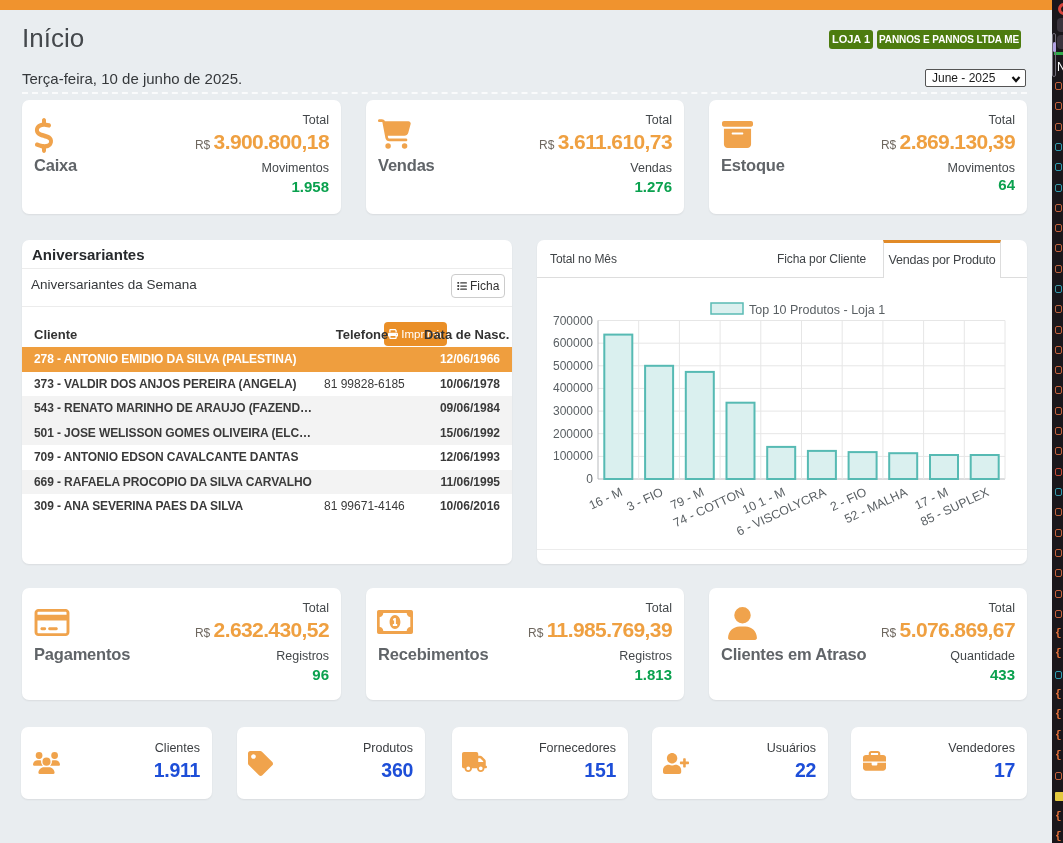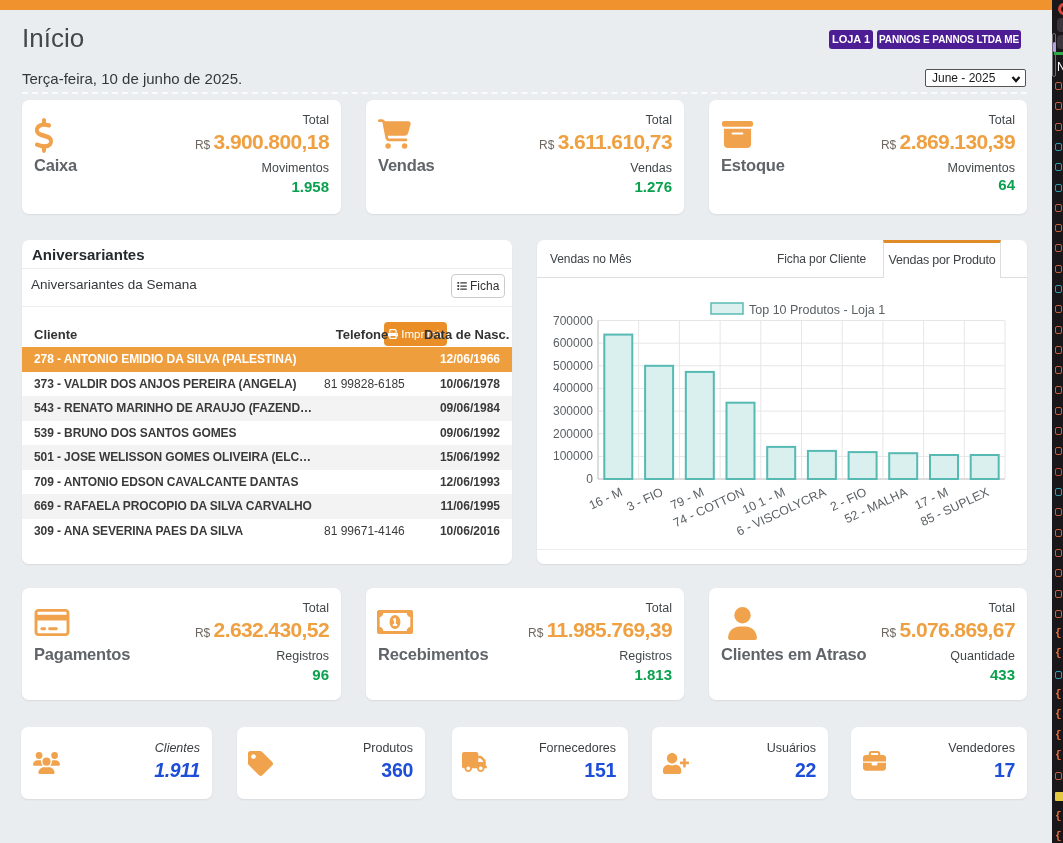--- a/index.html
+++ b/index.html
@@ -2,21 +2,21 @@
 <html><head>
 <meta charset="utf-8">
 <style>
 * { margin:0; padding:0; box-sizing:border-box; }
 html,body { width:1063px; height:843px; overflow:hidden; }
 body { font-family:"Liberation Sans", sans-serif; background:#e9edf0; position:relative; }
 .abs { position:absolute; }
 .topbar { left:0; top:0; width:1052px; height:10px; background:#f0932e; }
 .h1 { left:22px; top:23px; font-size:26px; color:#44484c; }
 .date { left:22px; top:70px; font-size:15px; color:#35383b; }
-.btn-o { background:#4c1d95; color:#fff; font-weight:bold; font-size:11px; border-radius:3px; text-align:center; line-height:19px; height:19px; white-space:nowrap; }
+.btn-o { background:#4d7c0f; color:#fff; font-weight:bold; font-size:11px; border-radius:3px; text-align:center; line-height:19px; height:19px; white-space:nowrap; }
 .mes-label { font-size:13.5px; color:#35383b;margin-left:46px; }
 .sel { background:#fff; border:1px solid #545454; border-radius:2px; height:18px; font-size:12px; color:#1a1a1a; line-height:16px; padding-left:6px; }
 .dash { left:22px; top:92px; width:1005px; border-top:2px dashed #fafbfc; }
 .card { position:absolute; background:#fff; border-radius:7px; box-shadow:0 1px 2px rgba(0,0,0,0.07); }
 .card .title { position:absolute; left:12px; top:56px; font-size:16.5px; font-weight:bold; color:#606468; letter-spacing:-0.2px; }
 .rr { position:absolute; right:12px; text-align:right; }
 .lbl { font-size:12.5px; color:#43474a; }
 .val { font-size:21px; font-weight:bold; color:#efa041; white-space:nowrap; letter-spacing:-0.6px; }
 .val .rs { font-size:12px; font-weight:normal; color:#6e675f; letter-spacing:0; }
 .grn { font-size:15px; font-weight:bold; color:#0aa14e; }
@@ -114,25 +114,20 @@
       <tr>
             <td class="r-name">373 - VALDIR DOS ANJOS PEREIRA (ANGELA)</td>
             <td class="r-tel">81 99828-6185</td>
             <td class="r-date">10/06/1978</td>
           </tr>
       <tr class="stripe">
             <td class="r-name">543 - RENATO MARINHO DE ARAUJO (FAZEND…</td>
             <td class="r-tel"></td>
             <td class="r-date">09/06/1984</td>
           </tr>
-      <tr>
-            <td class="r-name">539 - BRUNO DOS SANTOS GOMES</td>
-            <td class="r-tel"></td>
-            <td class="r-date">09/06/1992</td>
-          </tr>
       <tr class="stripe">
             <td class="r-name">501 - JOSE WELISSON GOMES OLIVEIRA (ELC…</td>
             <td class="r-tel"></td>
             <td class="r-date">15/06/1992</td>
           </tr>
       <tr>
             <td class="r-name">709 - ANTONIO EDSON CAVALCANTE DANTAS</td>
             <td class="r-tel"></td>
             <td class="r-date">12/06/1993</td>
           </tr>
@@ -147,21 +142,21 @@
             <td class="r-date">10/06/2016</td>
           </tr>
     </tbody>
       </table>
   </div>
 </div>
 
 <div class="panel" style="left:537px; top:240px; width:490px; height:324px;">
   <div style="position:absolute; left:0; top:37px; width:346px; border-bottom:1px solid #ddd;"></div>
   <div style="position:absolute; left:464px; top:37px; width:26px; border-bottom:1px solid #ddd;"></div>
-  <div class="tab" style="left:13px;">Vendas no Mês</div>
+  <div class="tab" style="left:13px;">Total no Mês</div>
   <div class="tab" style="left:240px;">Ficha por Cliente</div>
   <div style="position:absolute; left:346px; top:0; width:118px; height:38px; border-top:3px solid #e18a28; border-left:1px solid #ddd; border-right:1px solid #ddd; font-size:12.5px; letter-spacing:-0.2px; color:#3f4346; text-align:center; line-height:34px; white-space:nowrap;">Vendas por Produto</div>
   <svg width="490" height="324" viewBox="0 0 490 324" style="position:absolute;left:0;top:0;">
 <rect x="174" y="63" width="32" height="11" fill="#dbf0ef" stroke="#5abbb4" stroke-width="1.5"></rect>
 <text x="212" y="73.5" font-size="12.5" fill="#595f63" font-family="Liberation Sans, sans-serif">Top 10 Produtos - Loja 1</text>
 <line x1="61.0" y1="239.0" x2="468.0" y2="239.0" stroke="#b7babd" stroke-width="1"></line>
 <text x="56.0" y="243.0" font-size="12" fill="#595f63" text-anchor="end" font-family="Liberation Sans, sans-serif">0</text>
 <line x1="61.0" y1="216.4" x2="468.0" y2="216.4" stroke="#e6e6e6" stroke-width="1"></line>
 <text x="56.0" y="220.4" font-size="12" fill="#595f63" text-anchor="end" font-family="Liberation Sans, sans-serif">100000</text>
 <line x1="61.0" y1="193.7" x2="468.0" y2="193.7" stroke="#e6e6e6" stroke-width="1"></line>
@@ -235,21 +230,21 @@
   <svg style="position:absolute; left:19px; top:19px;" width="29" height="33" viewBox="0 0 448 512">
       <path fill="#f0a34c" d="M224 256A128 128 0 1 0 224 0a128 128 0 1 0 0 256zm-45.7 48C79.8 304 0 383.8 0 482.3C0 498.7 13.3 512 29.7 512H418.3c16.4 0 29.7-13.3 29.7-29.7C448 383.8 368.2 304 269.7 304H178.3z"></path>
     </svg>
   <div class="title" style="top:57px;">Clientes em Atraso</div>
   <div class="rr lbl" style="top:13px;">Total</div>
   <div class="rr val" style="top:30px;"><span class="rs">R$ </span>5.076.869,67</div>
   <div class="rr lbl" style="top:61px;">Quantidade</div>
   <div class="rr grn" style="top:78px;">433</div>
 </div>
 
-<div class="card mini" style="left:21px; top:727px; width:191px; height:72px;font-style:italic;">
+<div class="card mini" style="left:21px; top:727px; width:191px; height:72px;">
   <svg style="position:absolute; left:12px; top:25px;" width="27" height="22" viewBox="0 0 640 512" preserveAspectRatio="none">
       <path fill="#f0a34c" d="M144 0a80 80 0 1 1 0 160A80 80 0 1 1 144 0zM512 0a80 80 0 1 1 0 160A80 80 0 1 1 512 0zM0 298.7C0 239.8 47.8 192 106.7 192h42.7c15.9 0 31 3.5 44.6 9.7c-1.3 7.2-1.9 14.7-1.9 22.3c0 38.2 16.8 72.5 43.3 96c-.2 0-.4 0-.7 0H21.3C9.6 320 0 310.4 0 298.7zM405.3 320c-.2 0-.4 0-.7 0c26.6-23.5 43.3-57.8 43.3-96c0-7.6-.7-15-1.9-22.3c13.6-6.3 28.7-9.7 44.6-9.7h42.7C592.2 192 640 239.8 640 298.7c0 11.8-9.6 21.3-21.3 21.3H405.3zM224 224a96 96 0 1 1 192 0 96 96 0 1 1 -192 0zM128 485.3C128 411.7 187.7 352 261.3 352H378.7C452.3 352 512 411.7 512 485.3c0 14.7-11.9 26.7-26.7 26.7H154.7c-14.7 0-26.7-11.9-26.7-26.7z"></path>
     </svg>
   <div class="mlbl">Clientes</div>
     <div class="mval">1.911</div>
 </div>
 <div class="card mini" style="left:237px; top:727px; width:188px; height:72px;">
   <svg style="position:absolute; left:11px; top:24px;" width="25" height="25" viewBox="0 0 512 512">
       <path fill="#f0a34c" d="M0 252.118V48C0 21.49 21.49 0 48 0h204.118a48 48 0 0 1 33.941 14.059l211.882 211.882c18.745 18.745 18.745 49.137 0 67.882L293.823 497.941c-18.745 18.745-49.137 18.745-67.882 0L14.059 286.059A48 48 0 0 1 0 252.118zM112 64c-26.51 0-48 21.49-48 48s21.49 48 48 48 48-21.49 48-48-21.49-48-48-48z"></path>
     </svg>

